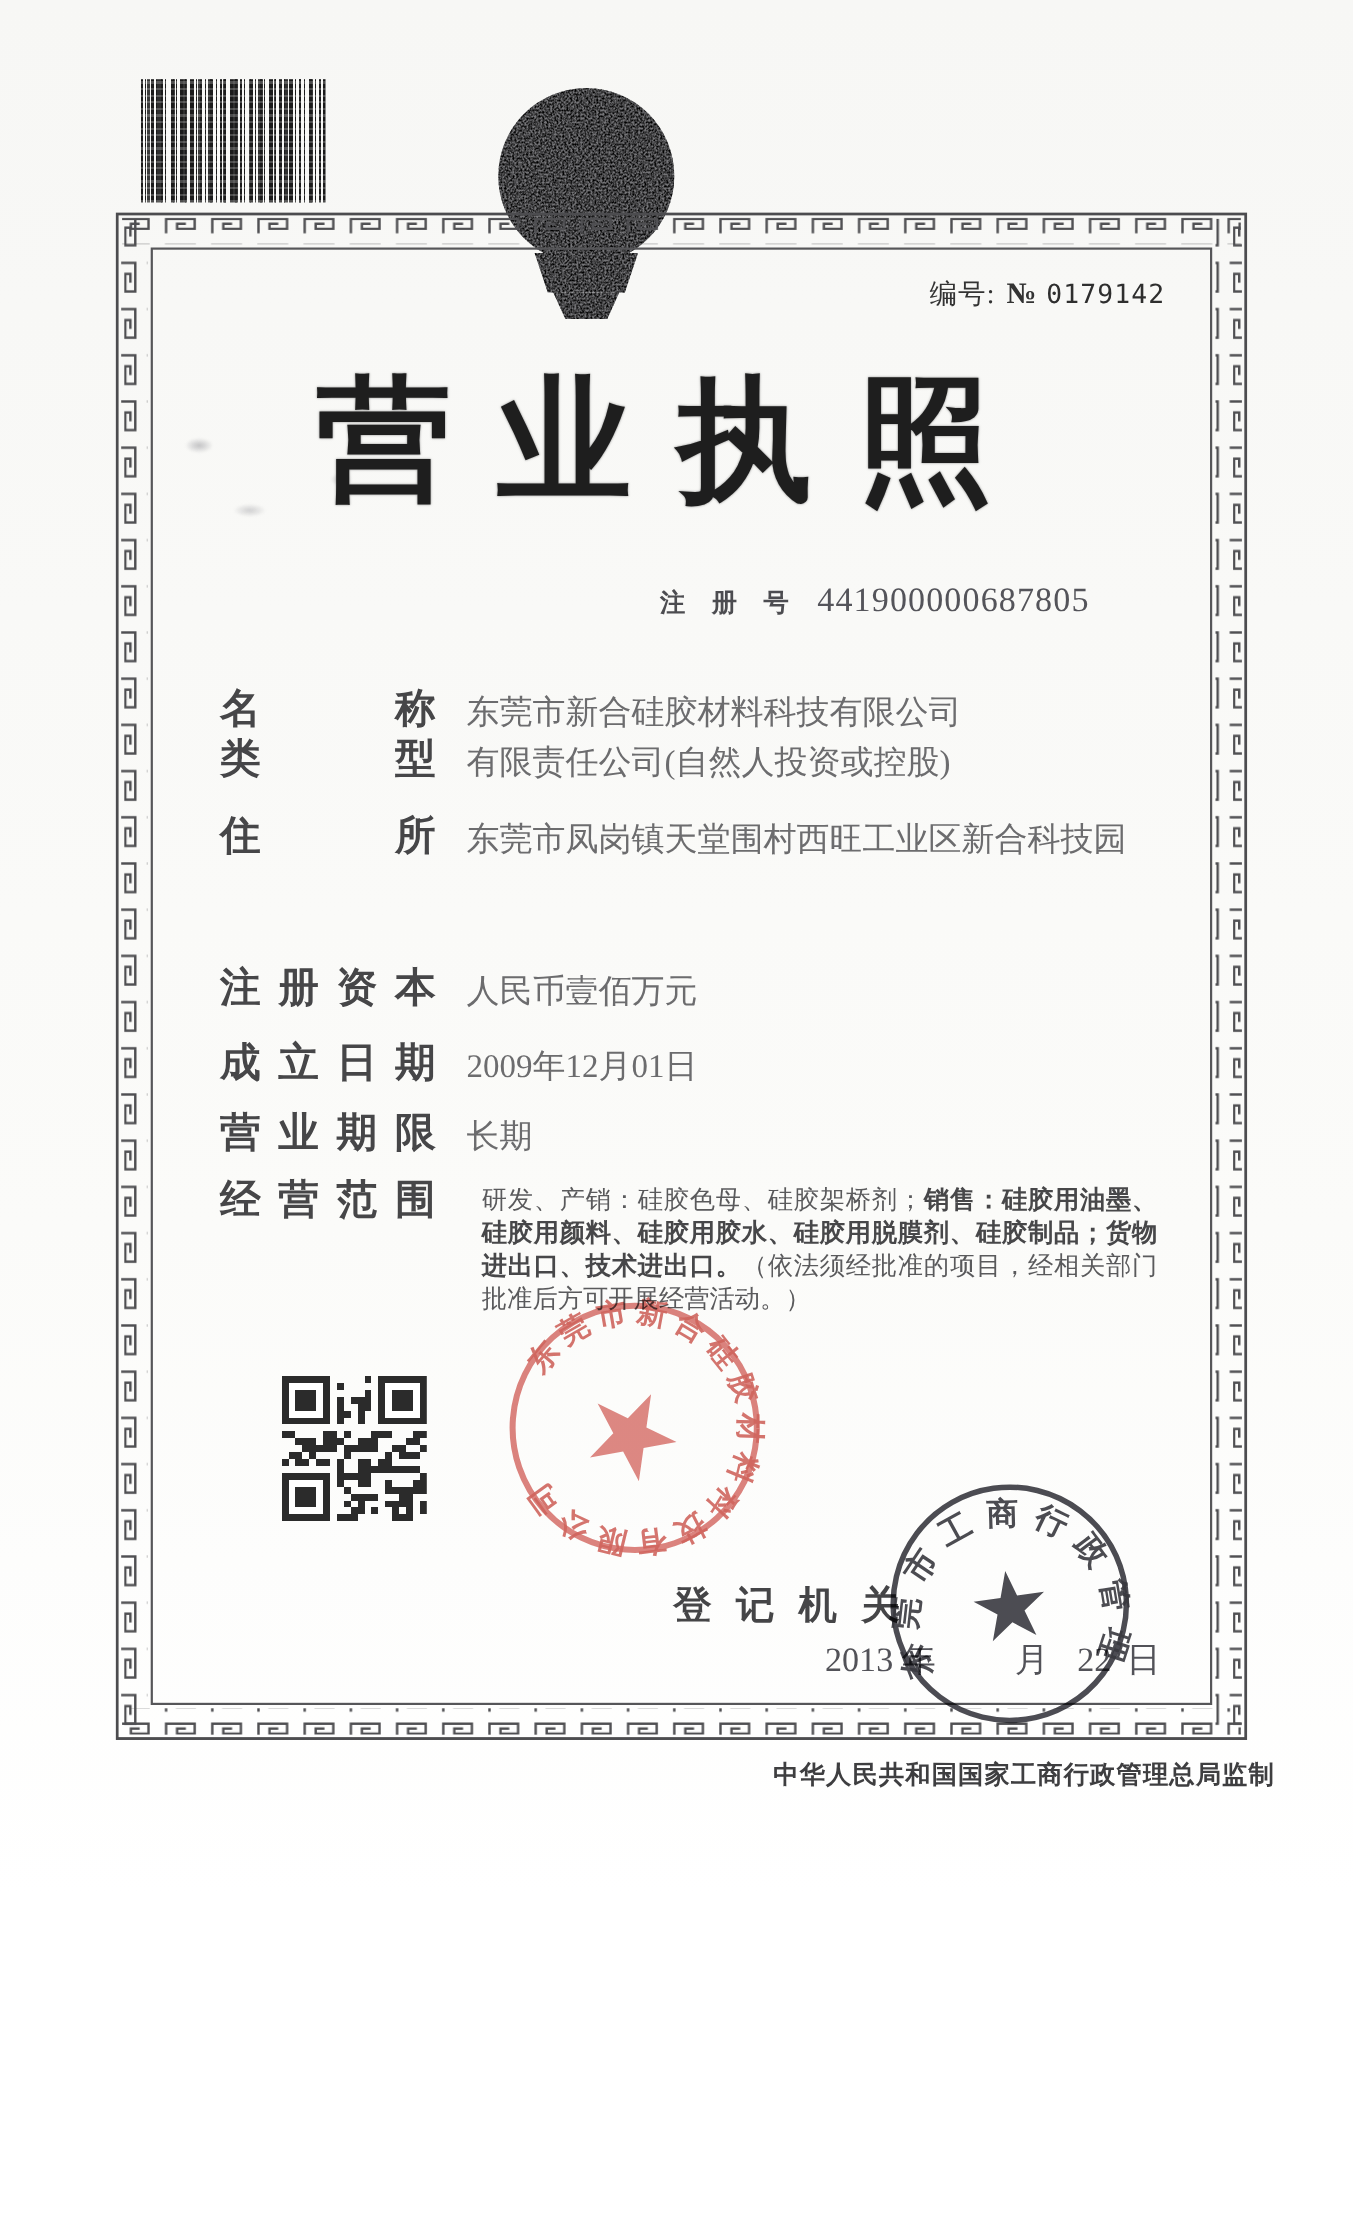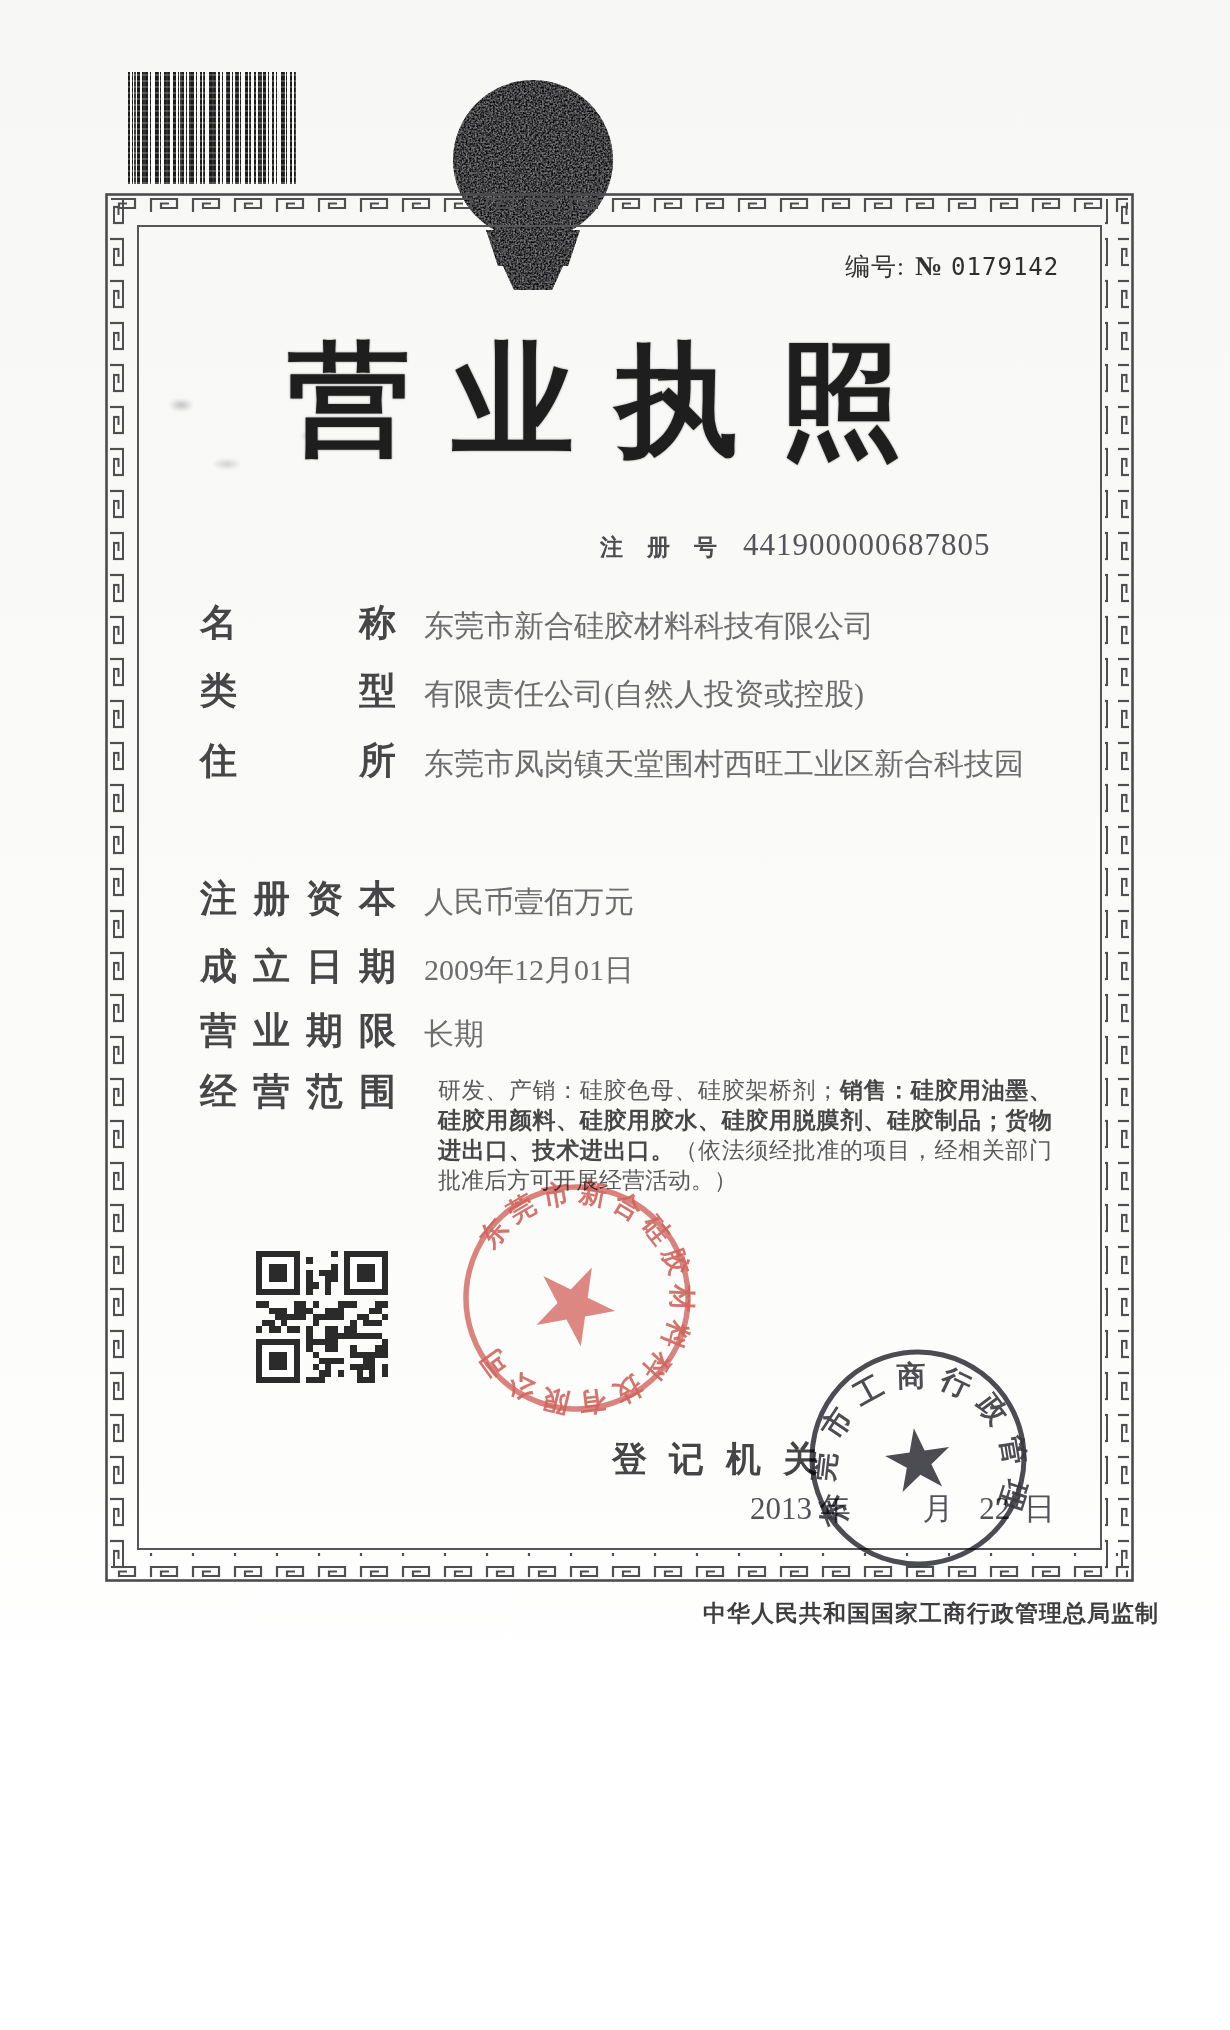--- a/index.html
+++ b/index.html
@@ -111,21 +111,21 @@
     <span>编号:</span><span class="nosign">№</span><span class="num">0179142</span>
   </div>
 
   <div class="title">营业执照</div>
 
   <div class="regno">
     <span class="rl">注册号</span>
     <span class="rn">441900000687805</span>
   </div>
 
-  <div class="row" style="top:603px">
+  <div class="row" style="top:625px">
     <div class="flabel">名称</div>
     <div class="fvalue">东莞市新合硅胶材料科技有限公司</div>
   </div>
   <div class="row" style="top:671px">
     <div class="flabel">类型</div>
     <div class="fvalue">有限责任公司(自然人投资或控股)</div>
   </div>
   <div class="row" style="top:741px">
     <div class="flabel">住所</div>
     <div class="fvalue">东莞市凤岗镇天堂围村西旺工业区新合科技园</div>

